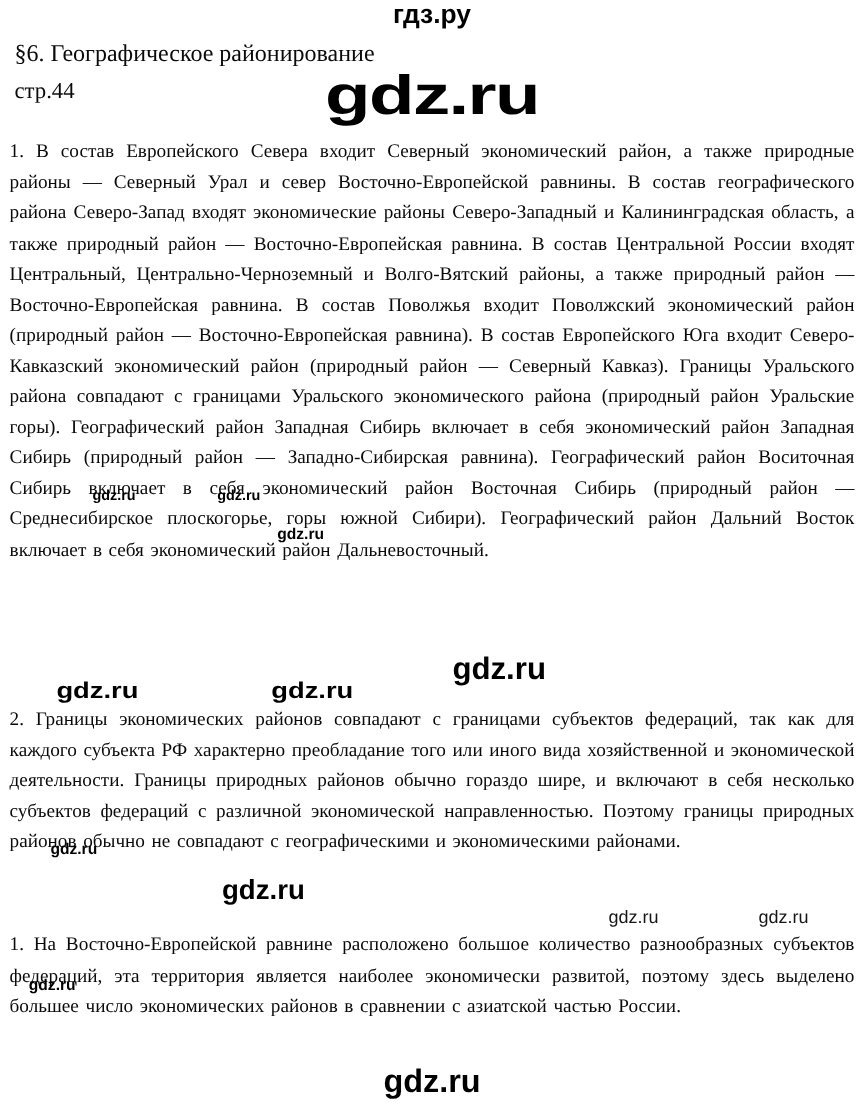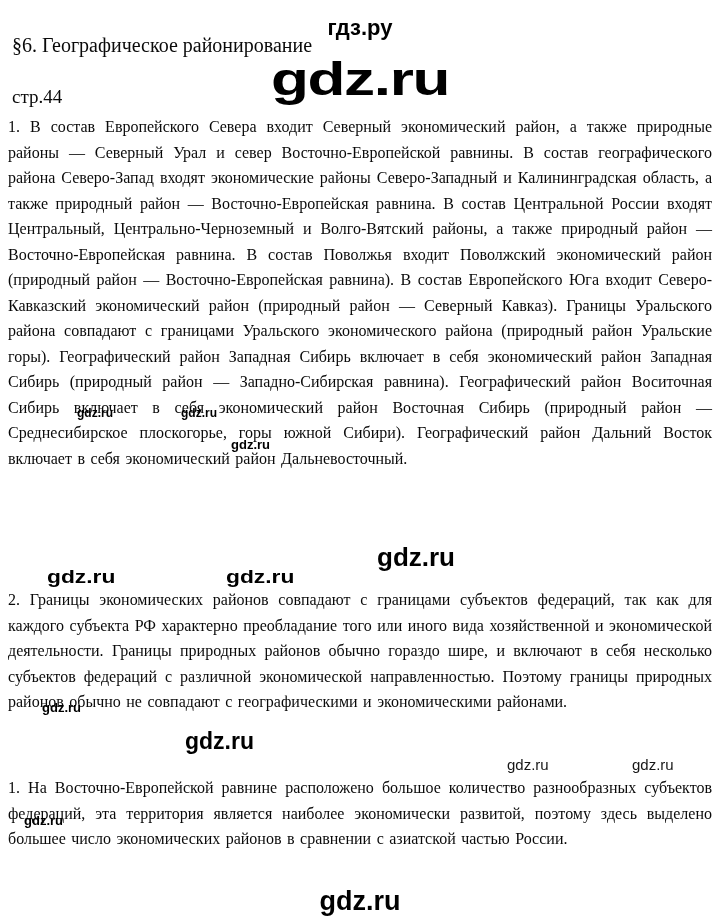--- a/index.html
+++ b/index.html
@@ -6,35 +6,35 @@
   .page{
     position:relative;
     width:720px;height:921px;
     background:#ffffff;
     color:#000;
     margin:0 auto;
     overflow:hidden;
     font-family:"Liberation Serif", serif;
   }
   .site-header{
-    position:absolute;top:16px;left:0;width:100%;
+    position:absolute;top:0;left:0;width:100%;
     text-align:center;
     font-family:"Liberation Sans", sans-serif;
     font-weight:700;font-size:22px;line-height:24px;
     color:#000;
   }
   .doc-title{
     position:absolute;top:33px;left:0;width:100%;
     text-align:left;
     font-size:20px;line-height:24px;
     color:#0a0a0a;
     padding-left:12px;
   }
   .page-label{
-    position:absolute;top:86px;left:12px;
+    position:absolute;top:66px;left:12px;
     font-size:19px;line-height:22px;
     color:#0a0a0a;
     font-family:Liberation Serif, serif;
   }
   .big-logo{
     position:absolute;top:54px;left:0;width:100%;
     text-align:center;
     font-family:"Liberation Sans", sans-serif;
     font-weight:700;font-size:46px;line-height:50px;
     letter-spacing:-1px;

